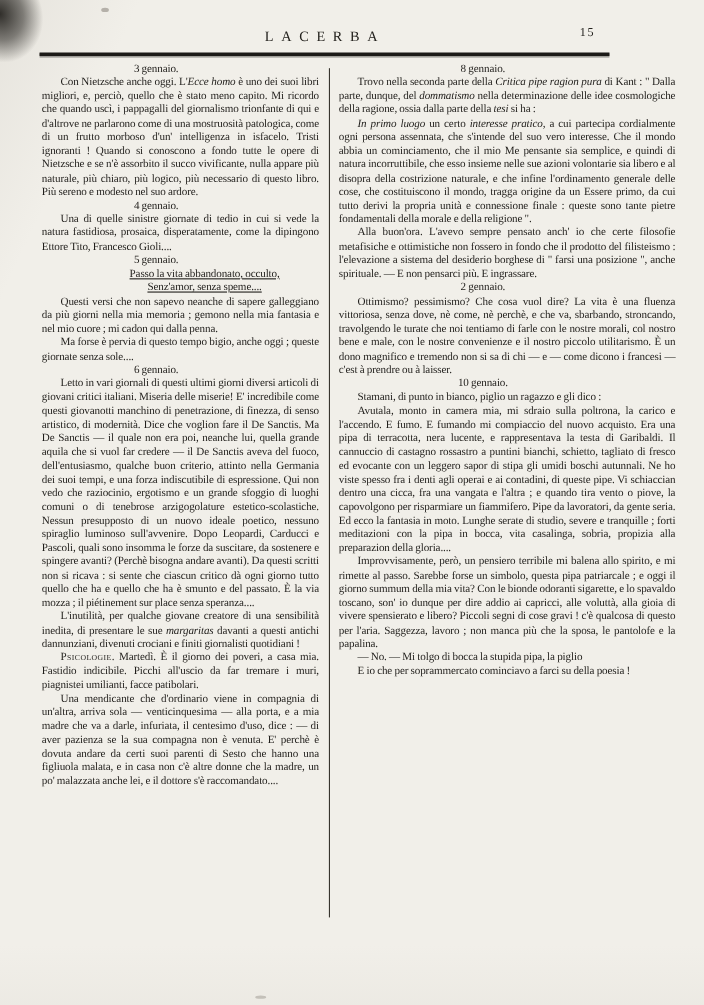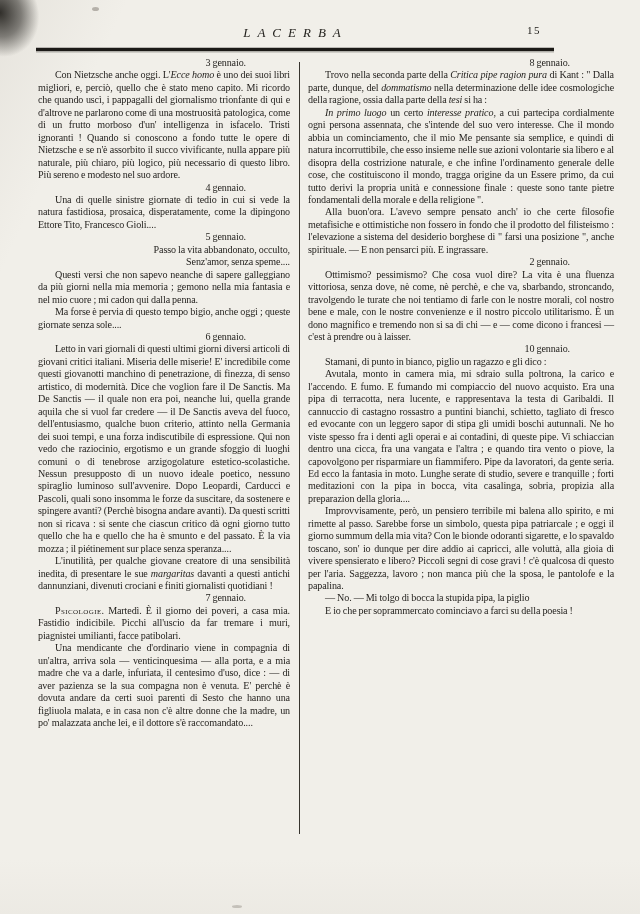--- a/index.html
+++ b/index.html
@@ -15,39 +15,39 @@
   }
   .smudge{
     position:absolute;top:-16px;left:-18px;width:60px;height:70px;
     background:radial-gradient(ellipse at 35% 35%, rgba(38,36,32,.95) 0%, rgba(38,36,32,.55) 38%, rgba(38,36,32,0) 70%);
     transform:rotate(-22deg);
   }
   .speck1{position:absolute;top:7px;left:92px;width:7px;height:4px;border-radius:50%;background:rgba(110,104,96,.45);}
   .speck2{position:absolute;top:905px;left:232px;width:10px;height:3px;border-radius:50%;background:rgba(120,114,106,.35);}
   .title{
     position:absolute;top:25px;left:37px;width:517px;
-    text-align:center;font-style:italic;font-size:13px;letter-spacing:7px;
+    text-align:center;font-size:13px;letter-spacing:7px;
     color:#23211d;
   }
   .pagenum{position:absolute;top:24px;left:527px;font-size:11px;letter-spacing:1.5px;color:#23211d;}
   .rule{
     position:absolute;top:48px;left:36px;width:518px;height:3px;
     background:#1c1a17;box-shadow:0 1.5px 0 rgba(28,26,23,.3), 0 -0.5px 0 rgba(28,26,23,.5);
   }
   .divider{position:absolute;top:62px;left:299px;width:1.4px;height:772px;background:#37342e;}
   .columns{position:absolute;top:57px;left:38px;display:flex;}
   .col{
     font-size:10.1px;line-height:12.45px;
     text-align:justify;letter-spacing:-0.12px;word-spacing:-0.3px;
   }
   .col-left{width:252px;margin-right:18px;}
   .col-right{width:306px;}
-  .date{text-align:right;padding-right:44px;}
+  .date{text-align:center;padding-right:44px;}
   .para{margin:0;text-indent:17px;}
-  .verse{margin-left:44px;text-align:right;}
+  .verse{margin-left:44px;text-align:center;text-decoration:underline;}
   .sc{font-variant:small-caps;letter-spacing:.4px;}
 </style>
 </head>
 <body>
 
 <div class="page">
   <div class="smudge"></div>
   <div class="speck1"></div>
   <div class="speck2"></div>
 
@@ -72,21 +72,20 @@
           <div class="verse">Senz'amor, senza speme....</div>
           <p class="para">Questi versi che non sapevo neanche di sapere galleggiano da più giorni nella mia memoria ; gemono nella mia fantasia e nel mio cuore ; mi cadon qui dalla penna.</p>
           <p class="para">Ma forse è pervia di questo tempo bigio, anche oggi ; queste giornate senza sole....</p>
         </div>
         <div class="entry">
           <div class="date">6 gennaio.</div>
           <p class="para">Letto in vari giornali di questi ultimi giorni diversi articoli di giovani critici italiani. Miseria delle miserie! E' incredibile come questi giovanotti manchino di penetrazione, di finezza, di senso artistico, di modernità. Dice che voglion fare il De Sanctis. Ma De Sanctis — il quale non era poi, neanche lui, quella grande aquila che si vuol far credere — il De Sanctis aveva del fuoco, dell'entusiasmo, qualche buon criterio, attinto nella Germania dei suoi tempi, e una forza indiscutibile di espressione. Qui non vedo che raziocinio, ergotismo e un grande sfoggio di luoghi comuni o di tenebrose arzigogolature estetico-scolastiche. Nessun presupposto di un nuovo ideale poetico, nessuno spiraglio luminoso sull'avvenire. Dopo Leopardi, Carducci e Pascoli, quali sono insomma le forze da suscitare, da sostenere e spingere avanti? (Perchè bisogna andare avanti). Da questi scritti non si ricava : si sente che ciascun critico dà ogni giorno tutto quello che ha e quello che ha è smunto e del passato. È la via mozza ; il piétinement sur place senza speranza....</p>
           <p class="para">L'inutilità, per qualche giovane creatore di una sensibilità inedita, di presentare le sue <i>margaritas</i> davanti a questi antichi dannunziani, divenuti crociani e finiti giornalisti quotidiani !</p>
         </div>
         <div class="entry">
-          <div class="date">7 gennaio.</div>
           <p class="para"><span class="sc">Psicologie</span>. Martedì. È il giorno dei poveri, a casa mia. Fastidio indicibile. Picchi all'uscio da far tremare i muri, piagnistei umilianti, facce patibolari.</p>
           <p class="para">Una mendicante che d'ordinario viene in compagnia di un'altra, arriva sola — venticinquesima — alla porta, e a mia madre che va a darle, infuriata, il centesimo d'uso, dice : — di aver pazienza se la sua compagna non è venuta. E' perchè è dovuta andare da certi suoi parenti di Sesto che hanno una figliuola malata, e in casa non c'è altre donne che la madre, un po' malazzata anche lei, e il dottore s'è raccomandato....</p>
         </div>
       </div>
     <div class="col col-right" id="col-right">
         <div class="entry">
           <div class="date">8 gennaio.</div>
           <p class="para">Trovo nella seconda parte della <i>Critica pipe ragion pura</i> di Kant : " Dalla parte, dunque, del <i>dommatismo</i> nella determinazione delle idee cosmologiche della ragione, ossia dalla parte della <i>tesi</i> si ha :</p>
           <p class="para"><i>In primo luogo</i> un certo <i>interesse pratico</i>, a cui partecipa cordialmente ogni persona assennata, che s'intende del suo vero interesse. Che il mondo abbia un cominciamento, che il mio Me pensante sia semplice, e quindi di natura incorruttibile, che esso insieme nelle sue azioni volontarie sia libero e al disopra della costrizione naturale, e che infine l'ordinamento generale delle cose, che costituiscono il mondo, tragga origine da un Essere primo, da cui tutto derivi la propria unità e connessione finale : queste sono tante pietre fondamentali della morale e della religione ".</p>
           <p class="para">Alla buon'ora. L'avevo sempre pensato anch' io che certe filosofie metafisiche e ottimistiche non fossero in fondo che il prodotto del filisteismo : l'elevazione a sistema del desiderio borghese di " farsi una posizione ", anche spirituale. — E non pensarci più. E ingrassare.</p>

